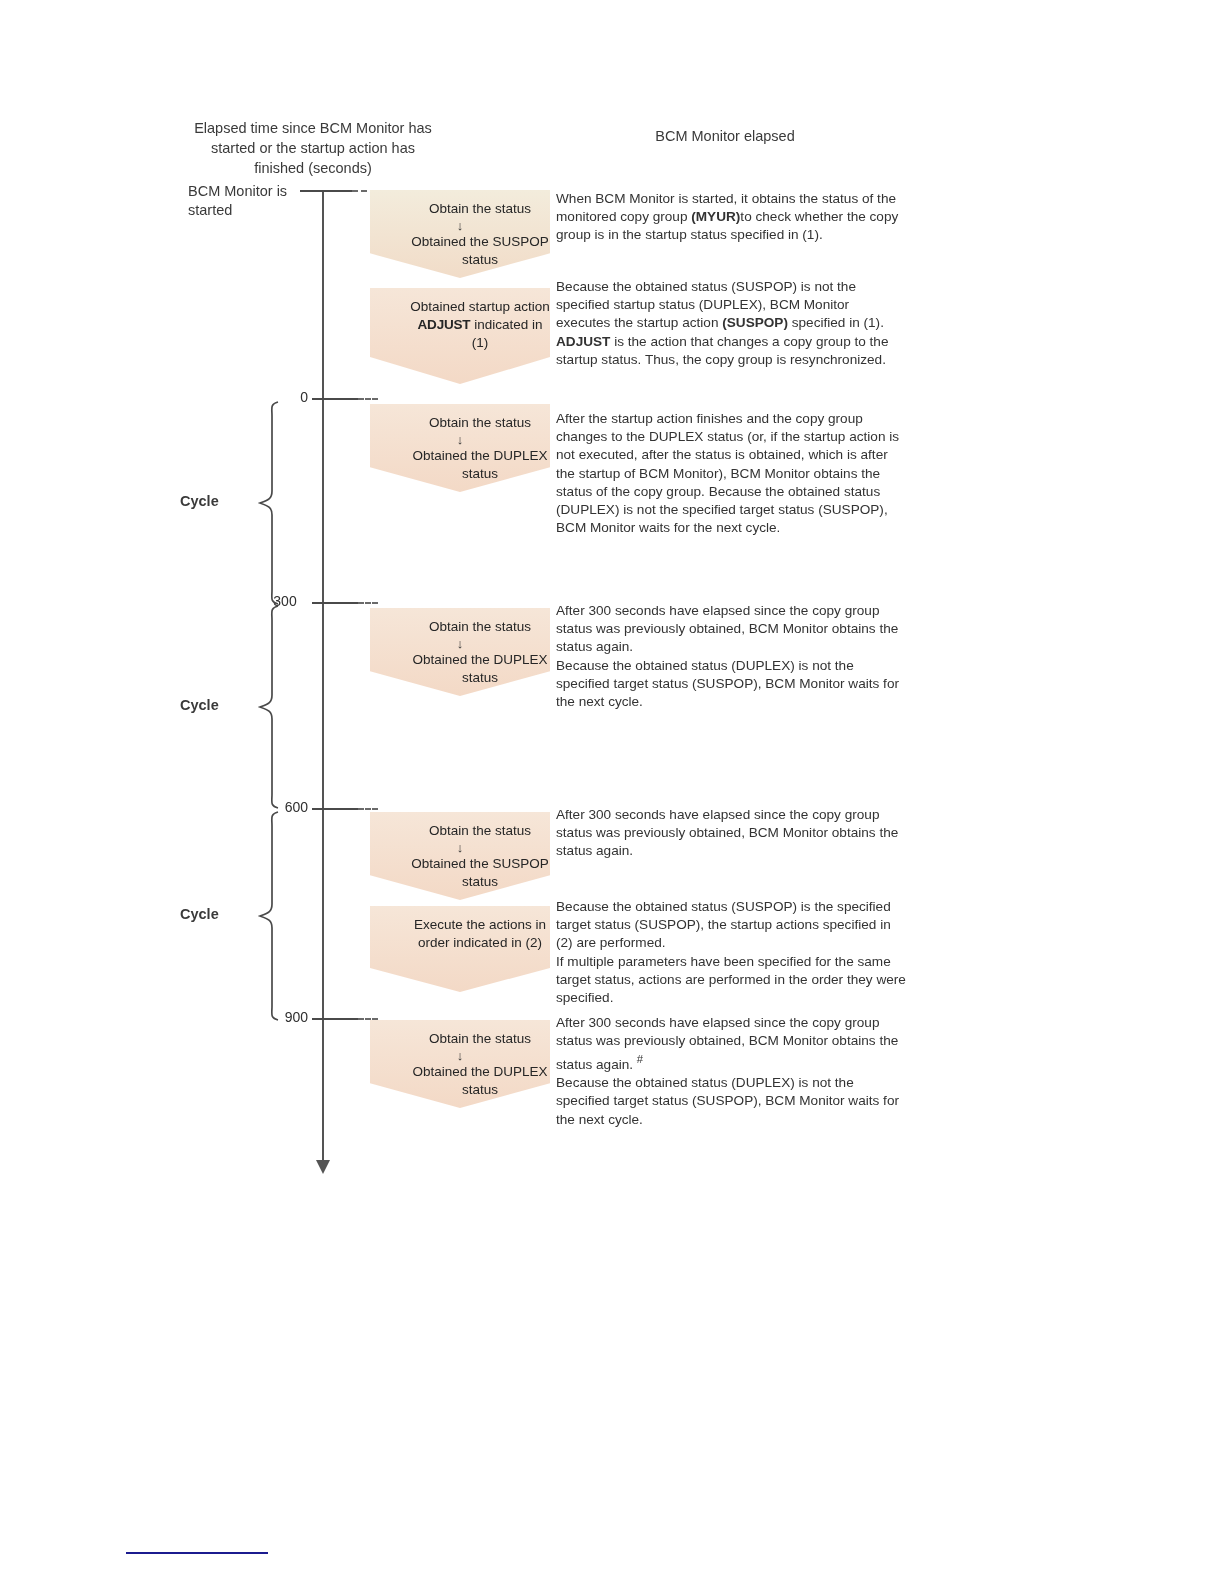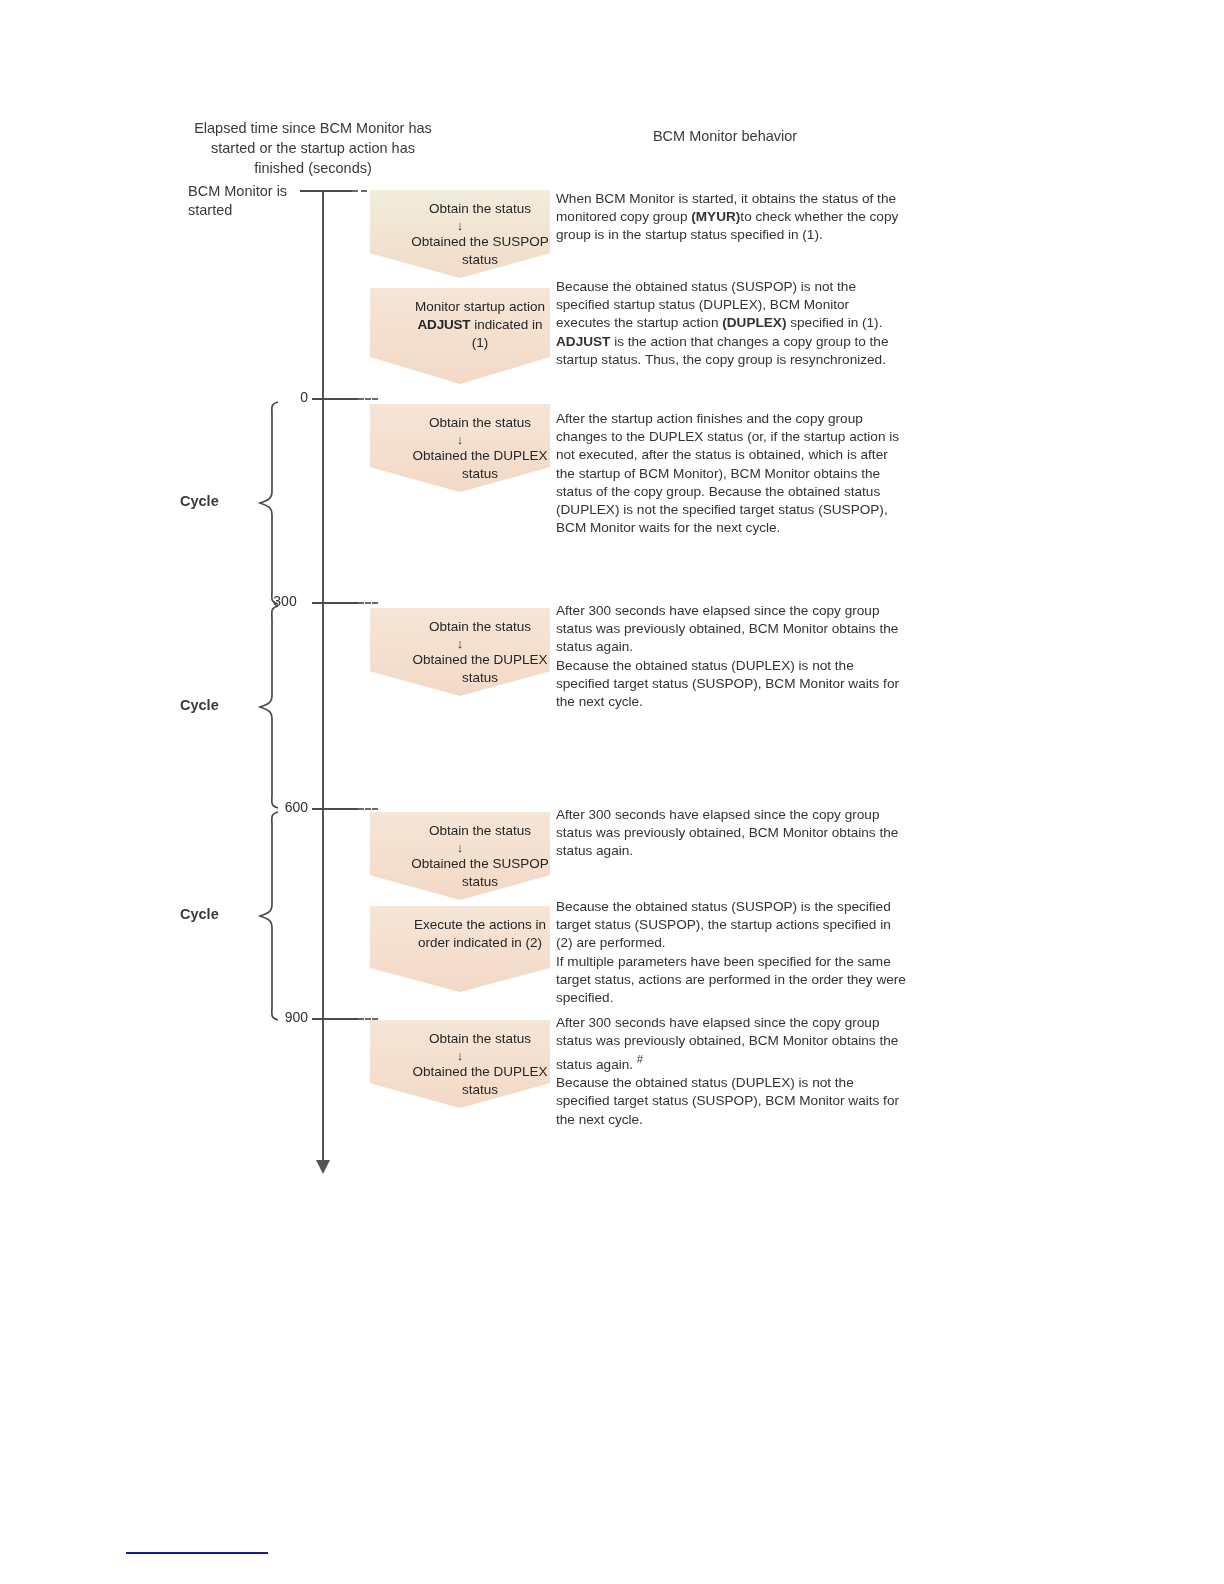--- a/index.html
+++ b/index.html
@@ -156,21 +156,21 @@
     height: 2px;
     background: #1b1b8f;
   }
 </style>
 </head>
 <body>
 
 <div class="page">
 
   <div class="col-head" id="head-left">Elapsed time since BCM Monitor has started or the startup action has finished (seconds)</div>
-  <div class="col-head" id="head-right">BCM Monitor behavior</div>
+  <div class="col-head" id="head-right">BCM Monitor elapsed</div>
 
   <div id="start-label">BCM Monitor is started</div>
 
   <div id="axis-line"></div>
   <div id="axis-arrowhead"></div>
 
   <div id="ticks-layer">
       <div class="tick" style="left: 300px; top: 190px; width: 52px;"></div>
       <div class="tick-dash" style="left: 352px; top: 190px; width: 24px;"></div>
       <div class="tick-label" style="left: 262px; top: 389px;">0</div>
@@ -207,21 +207,21 @@
       <div class="brace-label" style="top: 906px;">Cycle</div>
     </div>
   <div id="boxes-layer">
       <div class="chev cream" style="top: 190px; height: 88px;">
         <span class="ln">Obtain the status</span>
         <span class="dn">↓</span>
         <span class="ln">Obtained the SUSPOP</span>
         <span class="ln">status</span>
       </div>
       <div class="chev" style="top: 288px; height: 96px;">
-        <span class="ln">Monitor startup action</span>
+        <span class="ln">Obtained startup action</span>
         <span class="ln"><b>ADJUST</b> indicated in (1)</span>
       </div>
       <div class="chev" style="top: 404px; height: 88px;">
         <span class="ln">Obtain the status</span>
         <span class="dn">↓</span>
         <span class="ln">Obtained the DUPLEX</span>
         <span class="ln">status</span>
       </div>
       <div class="chev" style="top: 608px; height: 88px;">
         <span class="ln">Obtain the status</span>
@@ -241,21 +241,21 @@
       </div>
       <div class="chev" style="top: 1020px; height: 88px;">
         <span class="ln">Obtain the status</span>
         <span class="dn">↓</span>
         <span class="ln">Obtained the DUPLEX</span>
         <span class="ln">status</span>
       </div>
     </div>
   <div id="desc-layer">
       <div class="desc" style="top: 190px;">When BCM Monitor is started, it obtains the status of the monitored copy group <b>(MYUR)</b>to check whether the copy group is in the startup status specified in (1).</div>
-      <div class="desc" style="top: 278px;">Because the obtained status (SUSPOP) is not the specified startup status (DUPLEX), BCM Monitor executes the startup action  <b>(DUPLEX)</b> specified in (1).<br><b>ADJUST</b> is the action that changes a copy group to the startup status. Thus, the copy group is resynchronized.</div>
+      <div class="desc" style="top: 278px;">Because the obtained status (SUSPOP) is not the specified startup status (DUPLEX), BCM Monitor executes the startup action  <b>(SUSPOP)</b> specified in (1).<br><b>ADJUST</b> is the action that changes a copy group to the startup status. Thus, the copy group is resynchronized.</div>
       <div class="desc" style="top: 410px;">After the startup action finishes and the copy group changes to the DUPLEX status (or, if the startup action is not executed, after the status is obtained, which is after the startup of BCM Monitor), BCM Monitor obtains the status of the copy group. Because the obtained status (DUPLEX) is not the specified target status (SUSPOP), BCM Monitor waits for the next cycle.</div>
       <div class="desc" style="top: 602px;">After 300 seconds have elapsed since the copy group status was previously obtained, BCM Monitor obtains the status again.<br>Because the obtained status (DUPLEX) is not the specified target status (SUSPOP), BCM Monitor waits for the next cycle.</div>
       <div class="desc" style="top: 806px;">After 300 seconds have elapsed since the copy group status was previously obtained, BCM Monitor obtains the status again.</div>
       <div class="desc" style="top: 898px;">Because the obtained status (SUSPOP) is the specified target status (SUSPOP), the startup actions specified in (2) are performed.<br>If multiple parameters have been specified for the same target status, actions are performed in the order they were specified.</div>
       <div class="desc" style="top: 1014px;">After 300 seconds have elapsed since the copy group status was previously obtained, BCM Monitor obtains the status again. <sup>#</sup><br>Because the obtained status (DUPLEX) is not the specified target status (SUSPOP), BCM Monitor waits for the next cycle.</div>
     </div>
 
   <div id="footnote-rule"></div>
 </div>
 

